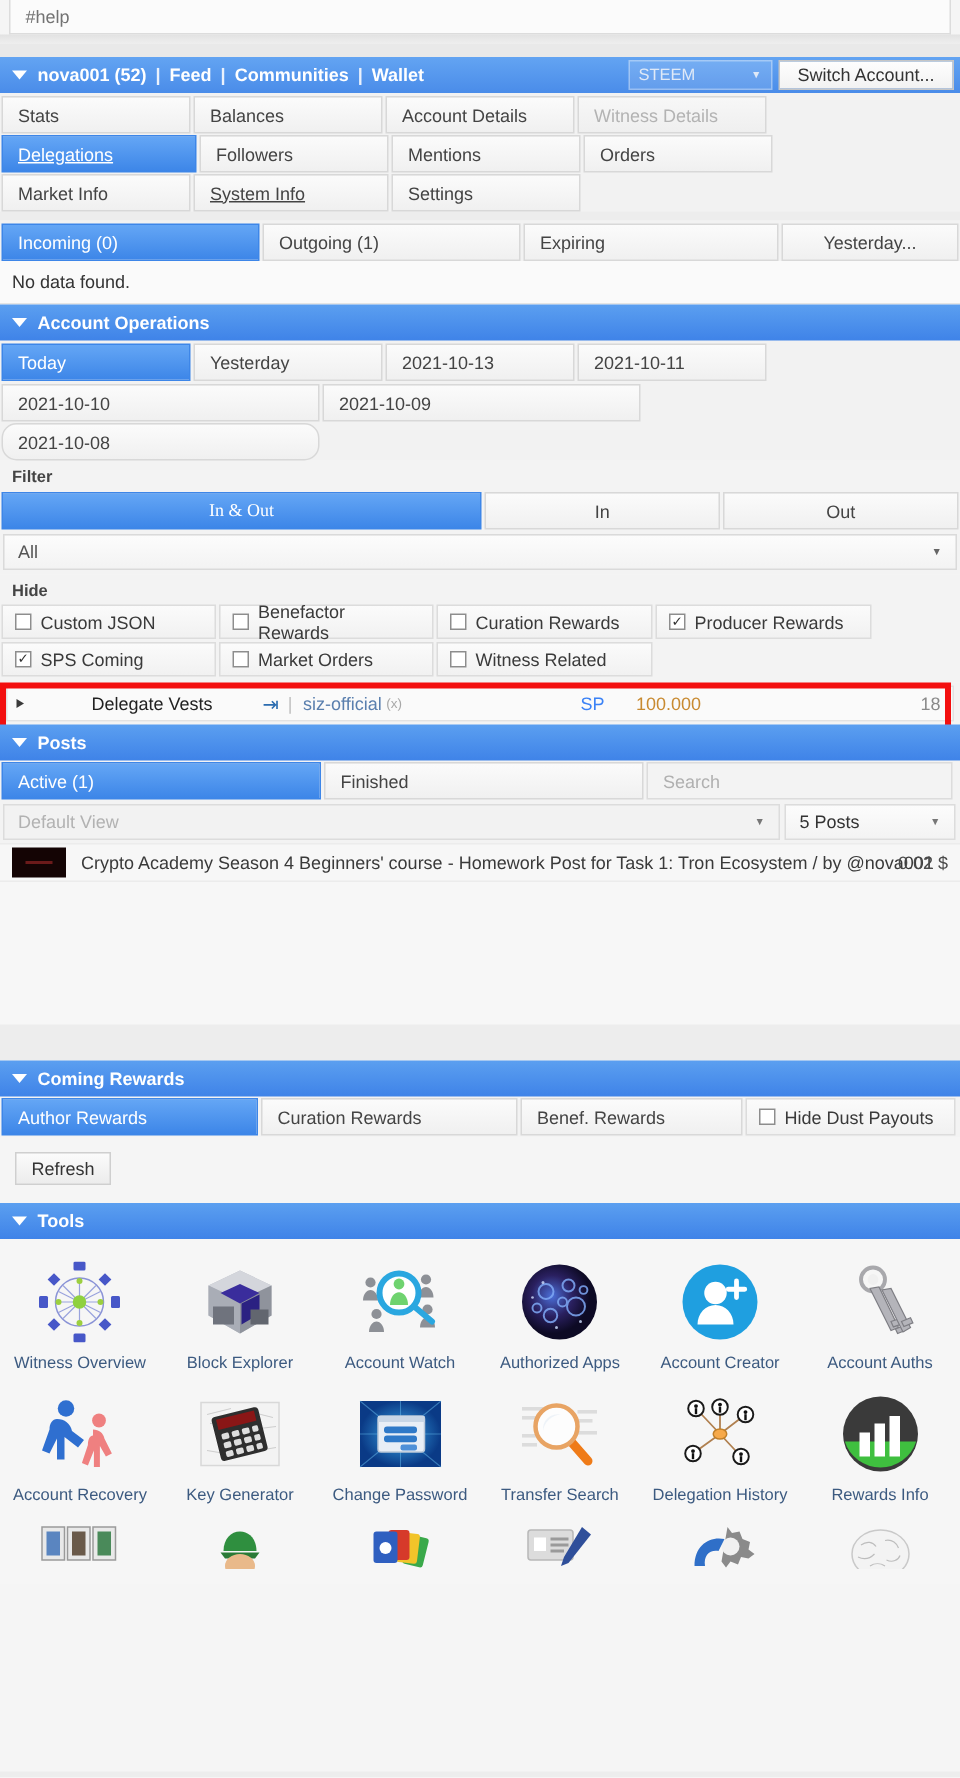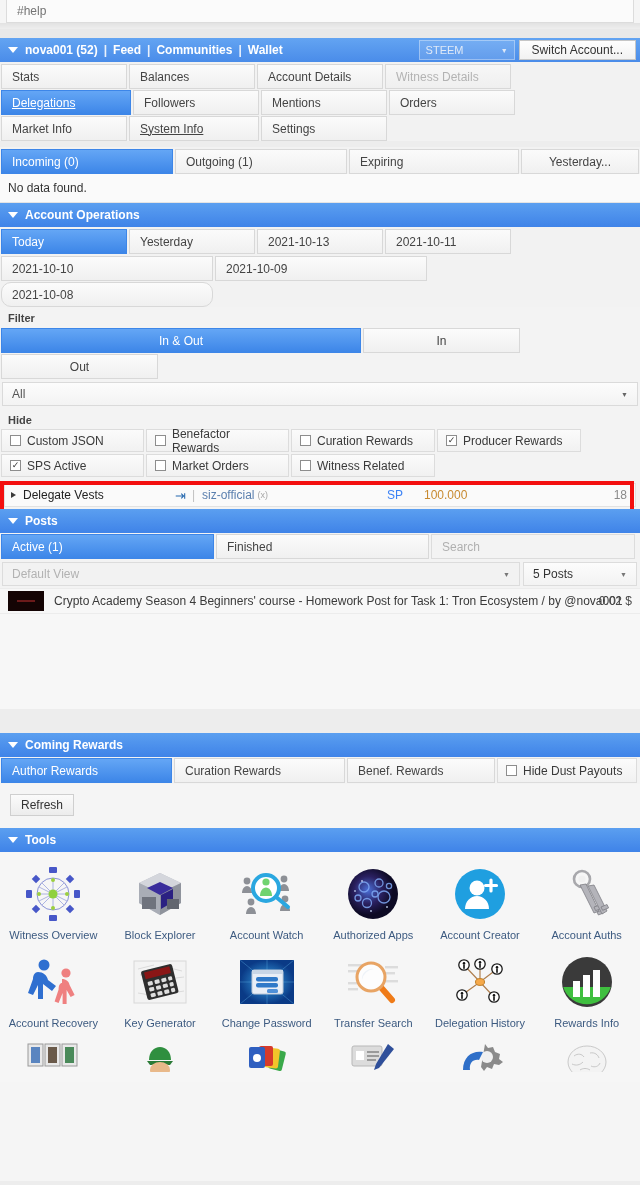--- a/index.html
+++ b/index.html
@@ -104,21 +104,21 @@
   .nodata { background: #fafafa; padding: 7px 8px; font-size: 12px; color: #333; border-bottom: 1px solid #e4e4e4;}
 
   .dates-row1 .tab { width: 126px; }
   .dates-row2 .d1 { width: 212px; }
   .dates-row2 .d2 { width: 212px; }
   .dates-row2 .d3 { width: 212px; border-radius: 10px; }
 
   .sectlabel { padding: 5px 8px 2px 8px; font-size: 11px; color: #444; font-weight: bold; background: #f3f3f3; }
 
   .filter-row { display: flex; background: #f3f3f3; }
-  .filter-row .f1 { width: 360px; justify-content: center; }
+  .filter-row .f1 { width: 320px; justify-content: center; font-family: Liberation Serif, serif; }
   .filter-row .f2 { width: 157px; justify-content: center; }
   .filter-row .f3 { width: 157px; justify-content: center; }
 
   .selectbox {
     margin: 3px 2px;
     height: 24px;
     border: 1px solid #dadada;
     background: linear-gradient(#fcfcfc,#f3f3f3);
     display: flex; align-items: center; justify-content: space-between;
     padding: 0 9px;
@@ -154,21 +154,21 @@
   .op-wrap { position: relative; background: #f3f3f3; padding: 2px 0; }
   .op-row {
     height: 24px;
     background: #fafafa;
     border: 1px solid #e2e2e2;
     display: flex; align-items: center;
     margin: 0 4px;
     font-size: 12px;
     position: relative;
   }
-  .op-row .opname { display: flex; align-items: center; padding-left: 6px; width: 170px; color: #222; }
+  .op-row .opname { display: flex; align-items: center; padding-left: 6px; width: 170px; color: #222; gap: 38px; }
   .op-row .opname .arr {
     width: 0; height: 0; margin-right: 7px;
     border-top: 3.5px solid transparent;
     border-bottom: 3.5px solid transparent;
     border-left: 5px solid #3a3a3a;
   }
   .op-row .inicon { color: #2b6cb0; font-size: 13px; margin-right: 6px; }
   .op-row .divider { color: #c0c0c0; margin-right: 7px; }
   .op-row .acctname { color: #5a7fae; }
   .op-row .rep { color: #a8a8a8; font-size: 9px; margin-left: 3px; }
@@ -374,21 +374,21 @@
     <div class="chk c-w3">
       <span class="box"></span>
       <span>Curation Rewards</span>
     </div>
     <div class="chk c-w4">
       <span class="box">✓</span>
       <span>Producer Rewards</span>
     </div>
     <div class="chk c-w1">
       <span class="box">✓</span>
-      <span>SPS Active</span>
+      <span>SPS Coming</span>
     </div>
     <div class="chk c-w2">
       <span class="box"></span>
       <span>Market Orders</span>
     </div>
     <div class="chk c-w3">
       <span class="box"></span>
       <span>Witness Related</span>
     </div>
   </div>

